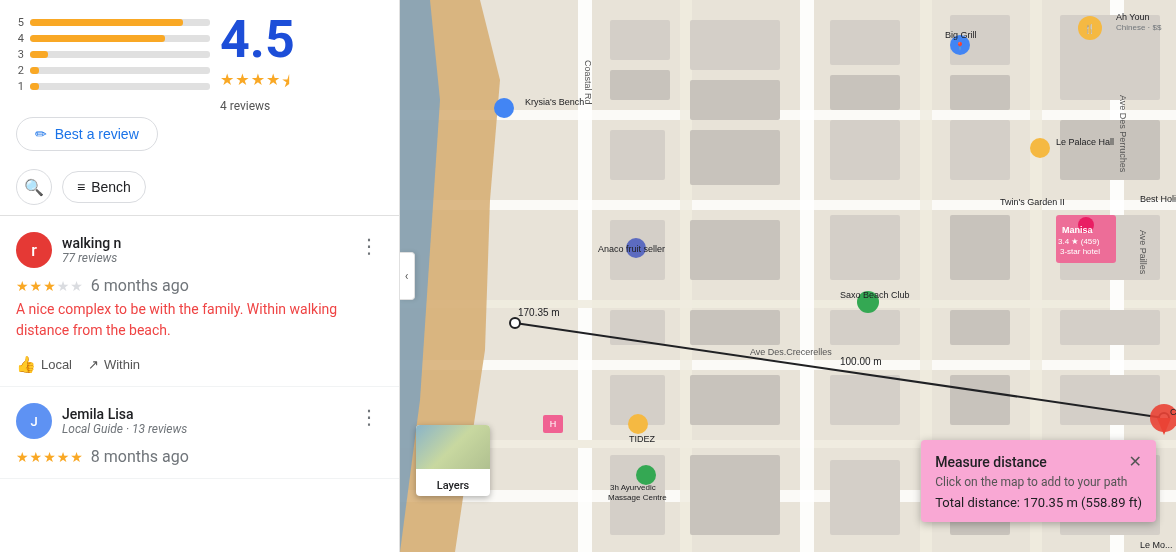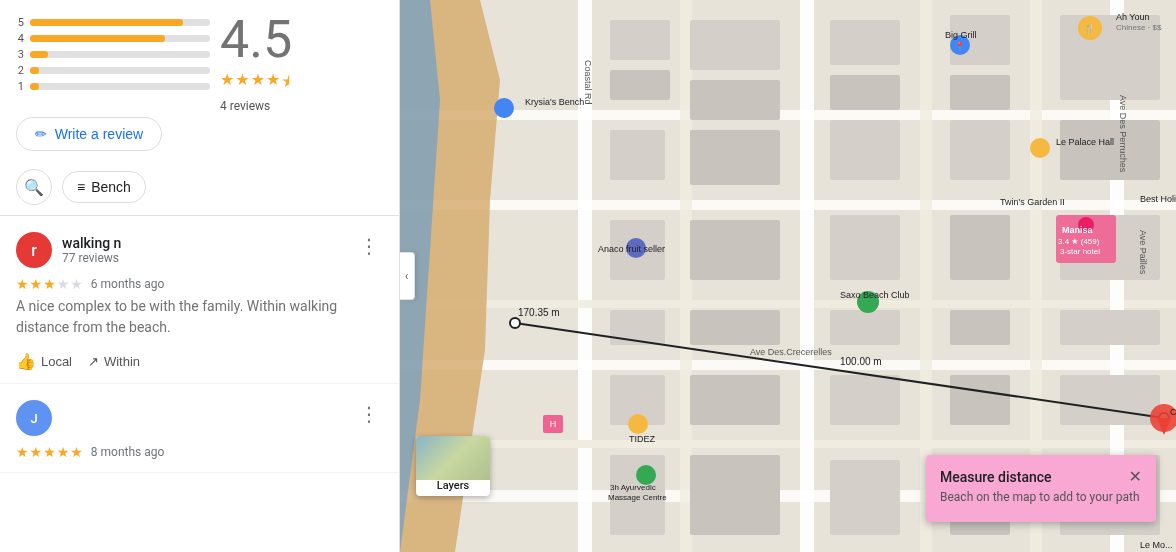--- a/index.html
+++ b/index.html
@@ -55,22 +55,22 @@
     }
 
     .big-rating-container {
       position: absolute;
       top: 14px;
       left: 220px;
     }
 
     .big-rating-number {
       font-size: 52px;
-      font-weight: 400;
-      color: #737373;
+      font-weight: 700;
+      color: #1d4ed8;
       line-height: 1;
     }
 
     .stars-row {
       display: flex;
       gap: 1px;
       margin-top: 4px;
     }
 
     .star {
@@ -178,20 +178,21 @@
 
     .reviewer-name {
       font-size: 14px;
       font-weight: 500;
       color: #202124;
     }
 
     .reviewer-meta {
       font-size: 12px;
       color: #70757a;
+      font-style: italic;
     }
 
     .more-btn {
       color: #70757a;
       cursor: pointer;
       font-size: 20px;
       padding: 2px 4px;
       background: none;
       border: none;
     }
@@ -212,27 +213,27 @@
       color: #f9a825;
       font-size: 14px;
     }
 
     .review-star-empty {
       color: #dadce0;
       font-size: 14px;
     }
 
     .review-date {
-      font-size: 12px;
+      font-size: 16px;
       color: #70757a;
     }
 
     .review-text {
       font-size: 14px;
-      color: #737373;
+      color: #ef4444;
       line-height: 1.5;
       margin-bottom: 10px;
     }
 
     .review-actions {
       display: flex;
       gap: 16px;
     }
 
     .action-btn {
@@ -335,21 +336,21 @@
 
     
     .layers-btn {
       position: absolute;
       bottom: 56px;
       left: 16px;
       background: #fff;
       border-radius: 4px;
       box-shadow: 0 2px 6px rgba(0,0,0,0.3);
       width: 74px;
-      height: 60px;
+      height: 71px;
       display: flex;
       flex-direction: column;
       align-items: center;
       justify-content: center;
       cursor: pointer;
       gap: 4px;
       z-index: 10;
       overflow: hidden;
     }
 
@@ -423,21 +424,21 @@
         <span class="star">★</span>
         <span class="star">★</span>
         <span class="star-half">⯨</span>
       </div>
       <div class="reviews-count">4 reviews</div>
     </div>
   </div>
 
   <button class="write-review-btn">
     <span>✏</span>
-    <span>Write a review</span>
+    <span>Best a review</span>
   </button>
 
   <div class="filter-bar">
     <button class="search-icon-btn">
       <span>🔍</span>
     </button>
     <button class="sort-btn">
       <span style="font-size:14px;">≡</span>
       <span>Bench</span>
     </button>
@@ -476,20 +477,24 @@
           <span class="action-icon" style="font-size:13px;">↗</span>
           <span>Within</span>
         </button>
       </div>
     </div>
 
     <div class="review-item">
       <div class="reviewer-header">
         <div class="reviewer-left">
           <div class="avatar avatar-j" style="font-size:13px;">J</div>
+          <div>
+            <div class="reviewer-name">Jemila Lisa</div>
+            <div class="reviewer-meta">Local Guide · 13 reviews</div>
+          </div>
         </div>
         <button class="more-btn">⋮</button>
       </div>
       <div class="review-stars-date">
         <div class="review-stars">
           <span class="review-star">★</span>
           <span class="review-star">★</span>
           <span class="review-star">★</span>
           <span class="review-star">★</span>
           <span class="review-star">★</span>
@@ -628,21 +633,25 @@
     <text x="740" y="548" font-size="9" fill="#202124" font-family="Arial">Le Mo...</text>
 
   </svg>
 
   
   <div class="measure-tooltip">
     <div class="measure-tooltip-header">
       <span class="measure-title">Measure distance</span>
       <button class="close-btn">✕</button>
     </div>
-    <div class="measure-sub">Beach on the map to add to your path</div>
+    <div class="measure-sub">Click on the map to add to your path</div>
+    <div class="measure-total">
+      <span>Total distance:</span>
+      <span>170.35 m (558.89 ft)</span>
+    </div>
   </div>
 
   
   <div class="layers-btn">
     <div class="layers-thumb"></div>
     <span class="layers-label">Layers</span>
   </div>
 
 </div>
 

